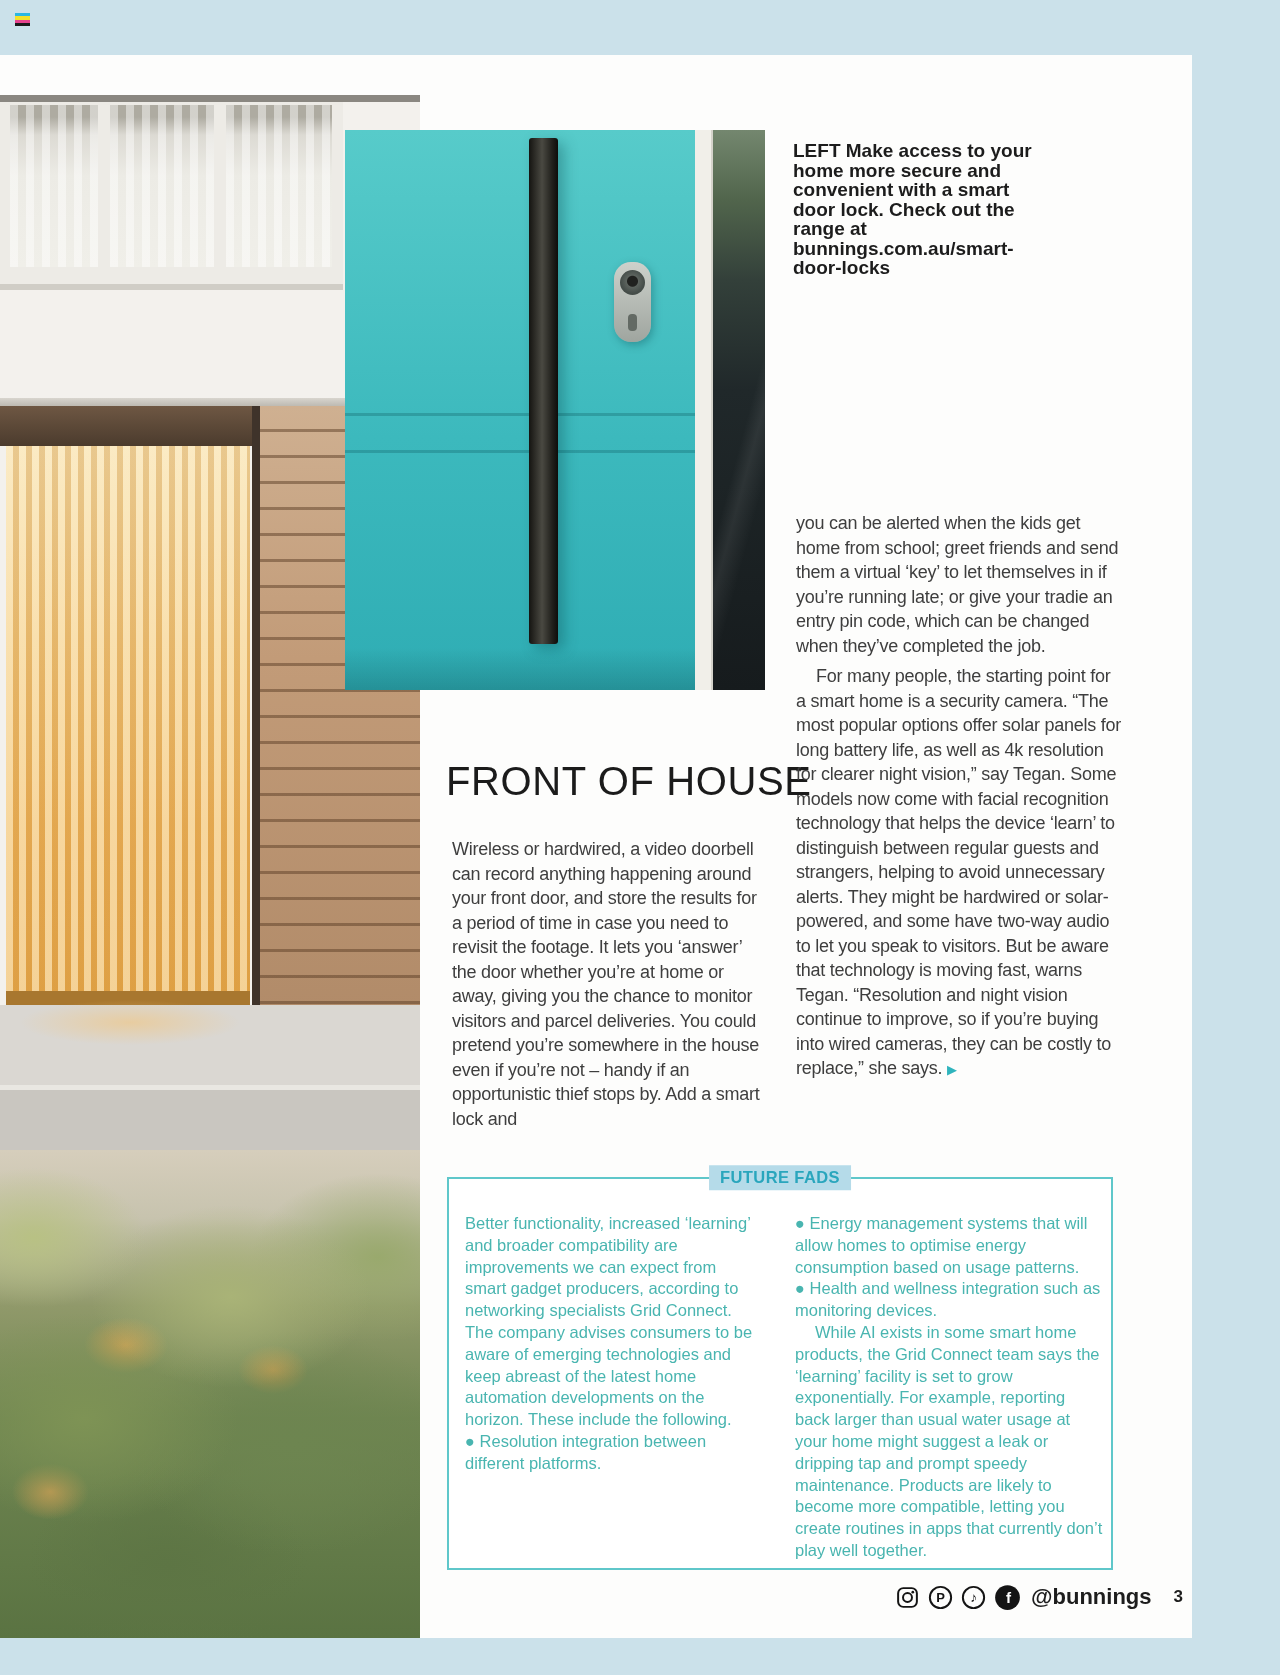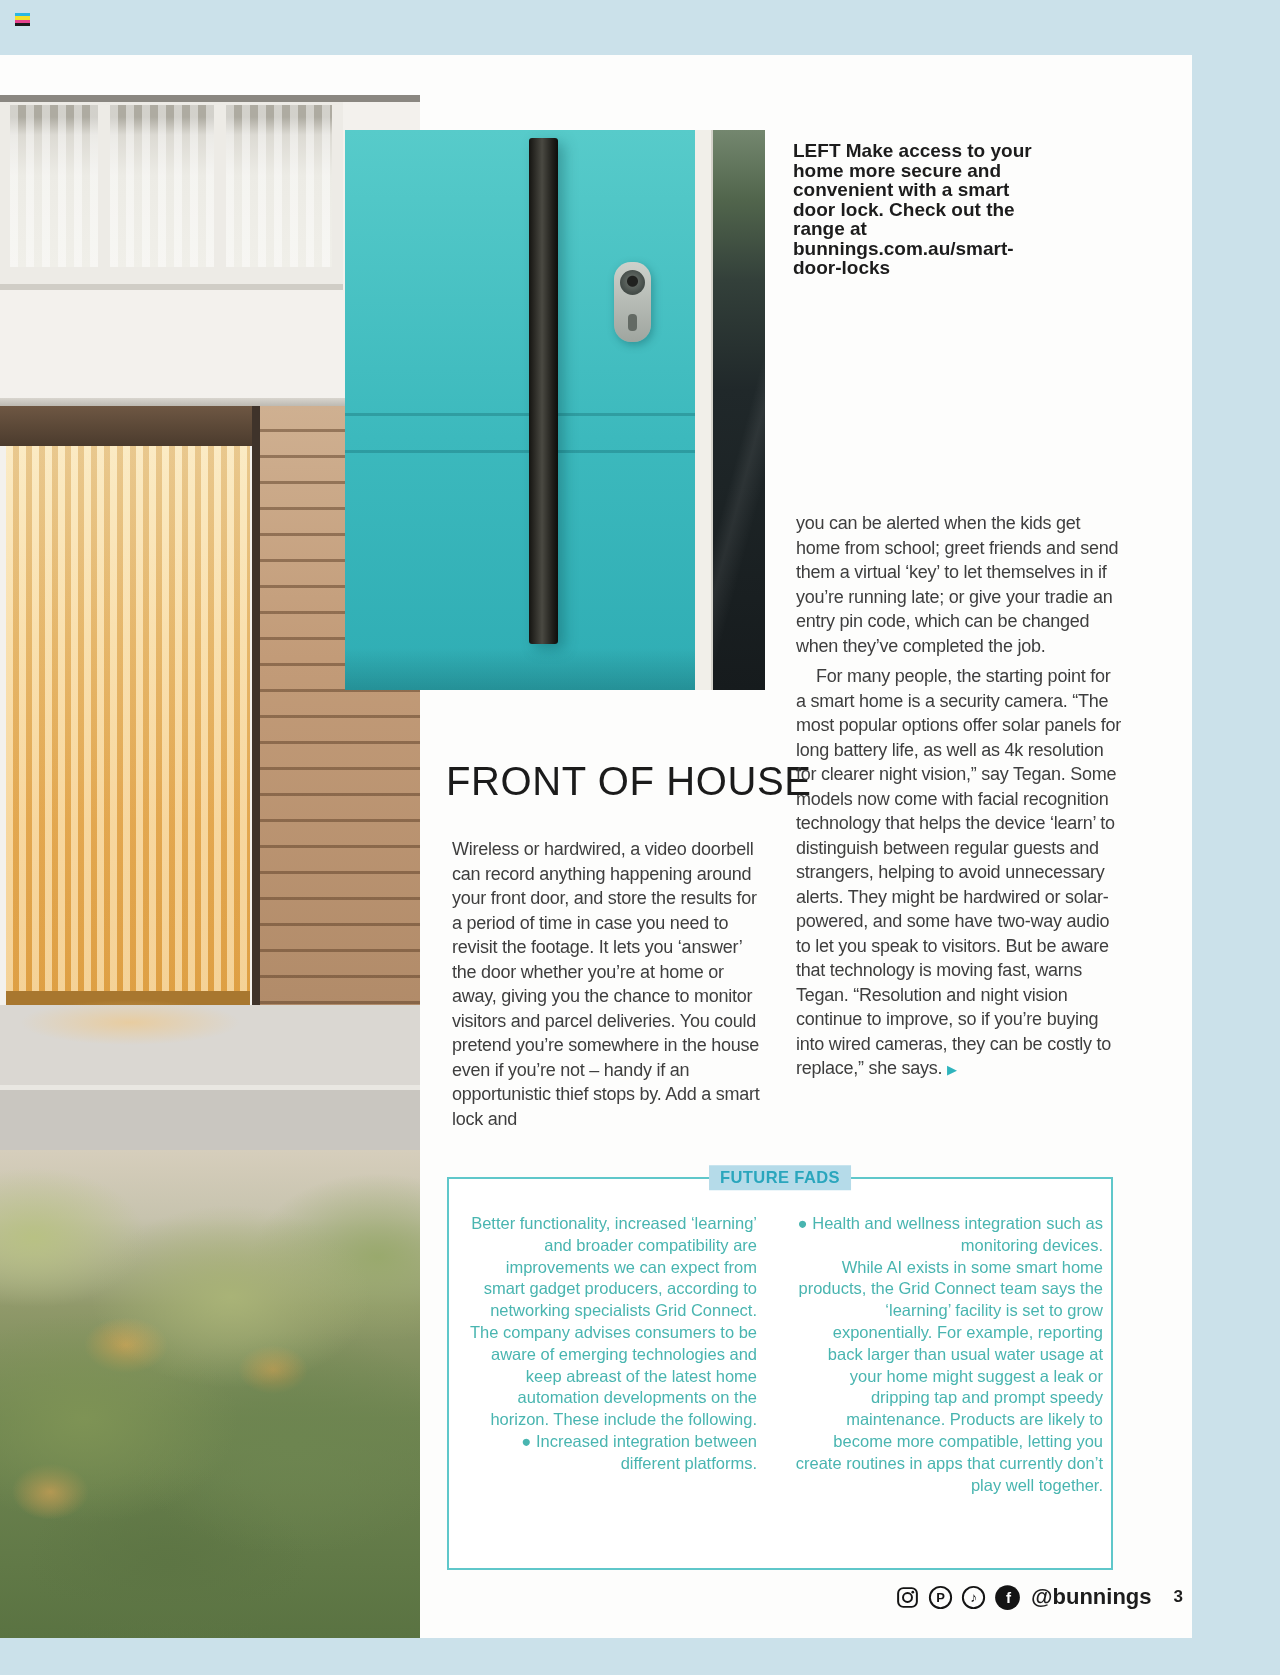--- a/index.html
+++ b/index.html
@@ -85,21 +85,21 @@
   p.indent{text-indent:20px;}
   .arrow{color:#2fb4bd;font-size:13px;letter-spacing:0;}
 
   
   .fads-box{position:absolute;left:447px;top:1122px;width:666px;height:393px;background:#fff;
      border:2px solid #5fc7ca;box-sizing:border-box;}
   .fads-badge{position:absolute;left:50%;top:0;transform:translate(-50%,-55%);
      background:#b5dbe9;color:#2aa6bd;font-weight:bold;font-size:16.5px;letter-spacing:.4px;
      padding:3px 11px;white-space:nowrap;}
   .fads-col{position:absolute;top:34px;font-size:16.5px;line-height:21.8px;color:#49b5b0;font-weight:500;}
-  .fads-col p{margin:0;text-align:right;}
+  .fads-col p{margin:0;}
   .fads-left{left:16px;width:292px;}
   .fads-right{left:346px;width:308px;}
 
   
   .footer{position:absolute;top:1528px;right:9px;height:28px;display:flex;align-items:center;gap:8px;}
   .footer svg{display:block;}
   .footer svg text{font-family:"Liberation Sans",sans-serif;}
   .handle{font-size:22px;font-weight:bold;color:#1d1d1d;margin-left:2px;}
   .pagenum{font-size:17px;font-weight:bold;color:#1d1d1d;margin-left:14px;}
 </style>
@@ -160,23 +160,24 @@
     </div>
     <div class="col col-right">
       <p>you can be alerted when the kids get home from school; greet friends and send them a virtual ‘key’ to let themselves in if you’re running late; or give your tradie an entry pin code, which can be changed when they’ve completed the job.</p>
       <p class="indent"><span>For many people, the starting point for a smart home is a security camera. “The most popular options offer solar panels for long battery life, as well as 4k resolution for clearer night vision,” say Tegan. Some models now come with facial recognition technology that helps the device ‘learn’ to distinguish between regular guests and strangers, helping to avoid unnecessary alerts. They might be hardwired or solar-powered, and some have two-way audio to let you speak to visitors. But be aware that technology is moving fast, warns Tegan. “Resolution and night vision continue to improve, so if you’re buying into wired cameras, they can be costly to replace,” she says.</span> <span class="arrow">▶</span></p>
     </div>
 
     <div class="fads-box">
       <div class="fads-badge">FUTURE FADS</div>
       <div class="fads-col fads-left">
         <p>Better functionality, increased ‘learning’ and broader compatibility are improvements we can expect from smart gadget producers, according to networking specialists Grid Connect. The company advises consumers to be aware of emerging technologies and keep abreast of the latest home automation developments on the horizon. These include the following.</p>
-        <p>● Increased integration between different platforms.</p>
+        <p>● Resolution integration between different platforms.</p>
       </div>
       <div class="fads-col fads-right">
+        <p>● Energy management systems that will allow homes to optimise energy consumption based on usage patterns.</p>
         <p>● Health and wellness integration such as monitoring devices.</p>
         <p class="indent">While AI exists in some smart home products, the Grid Connect team says the ‘learning’ facility is set to grow exponentially. For example, reporting back larger than usual water usage at your home might suggest a leak or dripping tap and prompt speedy maintenance. Products are likely to become more compatible, letting you create routines in apps that currently don’t play well together.</p>
       </div>
     </div>
 
     <div class="footer">
       <span>
         <svg width="25" height="25" viewBox="0 0 24 24">
           <rect x="3" y="3" width="18" height="18" rx="5" fill="none" stroke="#141414" stroke-width="1.9"></rect>
           <circle cx="12" cy="12" r="4.3" fill="none" stroke="#141414" stroke-width="1.9"></circle>

